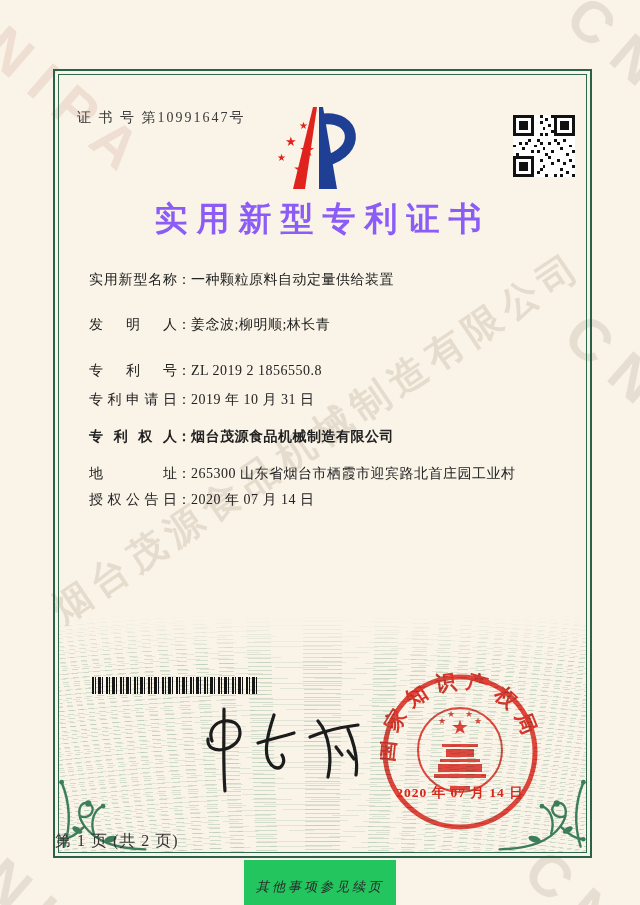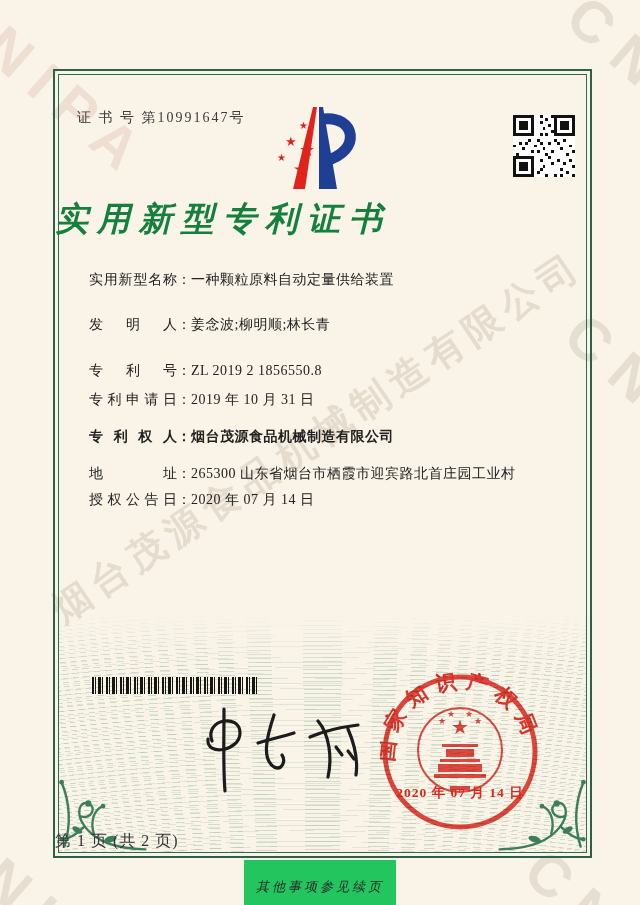--- a/index.html
+++ b/index.html
@@ -28,22 +28,22 @@
      -webkit-mask-image:linear-gradient(to bottom,transparent,#000 22%);
      mask-image:linear-gradient(to bottom,transparent,#000 22%);}
   .corner{position:absolute;bottom:2px;width:92px;height:92px;}
   .corner.left{left:2px;}
   .corner.right{right:2px;transform:scaleX(-1);}
   
   .cert-no{position:absolute;left:22px;top:38px;font-size:14px;letter-spacing:2px;color:#3a3a3a;}
   .logo{position:absolute;left:200px;top:32px;width:134px;height:92px;}
   .logo .star{position:absolute;color:#e0231d;line-height:1;font-family:"DejaVu Sans",sans-serif;}
   .qr{position:absolute;left:458px;top:44px;width:62px;height:62px;}
-  .title{position:absolute;left:0;top:126px;width:100%;text-align:left;
-         font-size:33px;font-weight:bold;letter-spacing:9px;color:#15803d;font-style:italic;}
+  .title{position:absolute;left:0;top:126px;width:100%;text-align:center;
+         font-size:33px;font-weight:bold;letter-spacing:9px;color:#8b5cf6;}
   
   .rows{position:absolute;left:34px;top:198px;width:478px;font-size:14px;}
   .row{position:absolute;left:0;white-space:nowrap;}
   .flabel{display:inline-block;width:88px;text-align:justify;text-align-last:justify;vertical-align:bottom;}
   .fvalue{letter-spacing:.5px;}
   .pair2{position:absolute;left:258px;top:0;}
   
   .law{position:absolute;left:31px;top:459px;width:473px;font-size:13.5px;line-height:1.42;
        font-style:italic;color:#1f1f1f;text-align:justify;}
   .law p{margin:0;text-indent:2em;}

